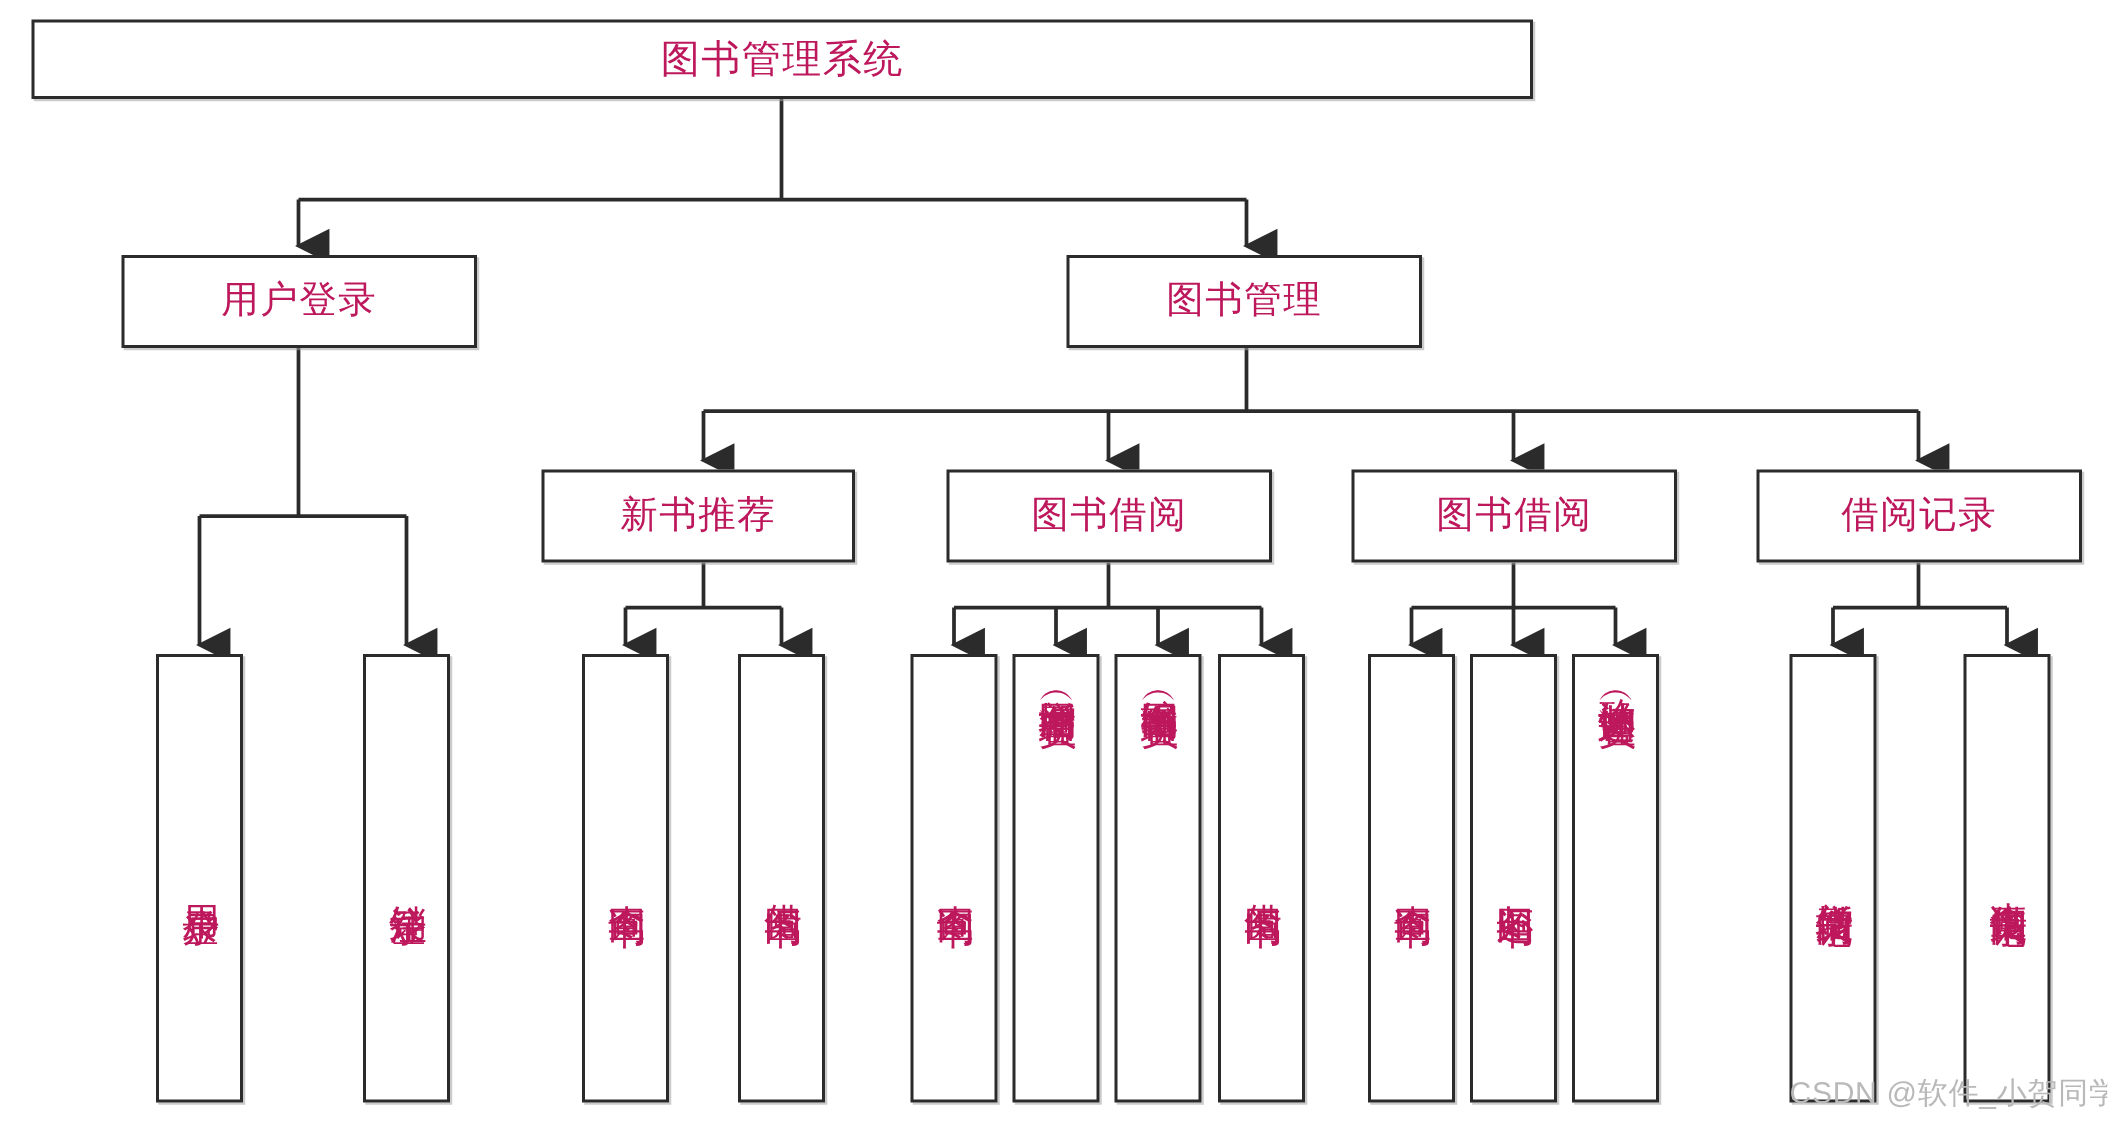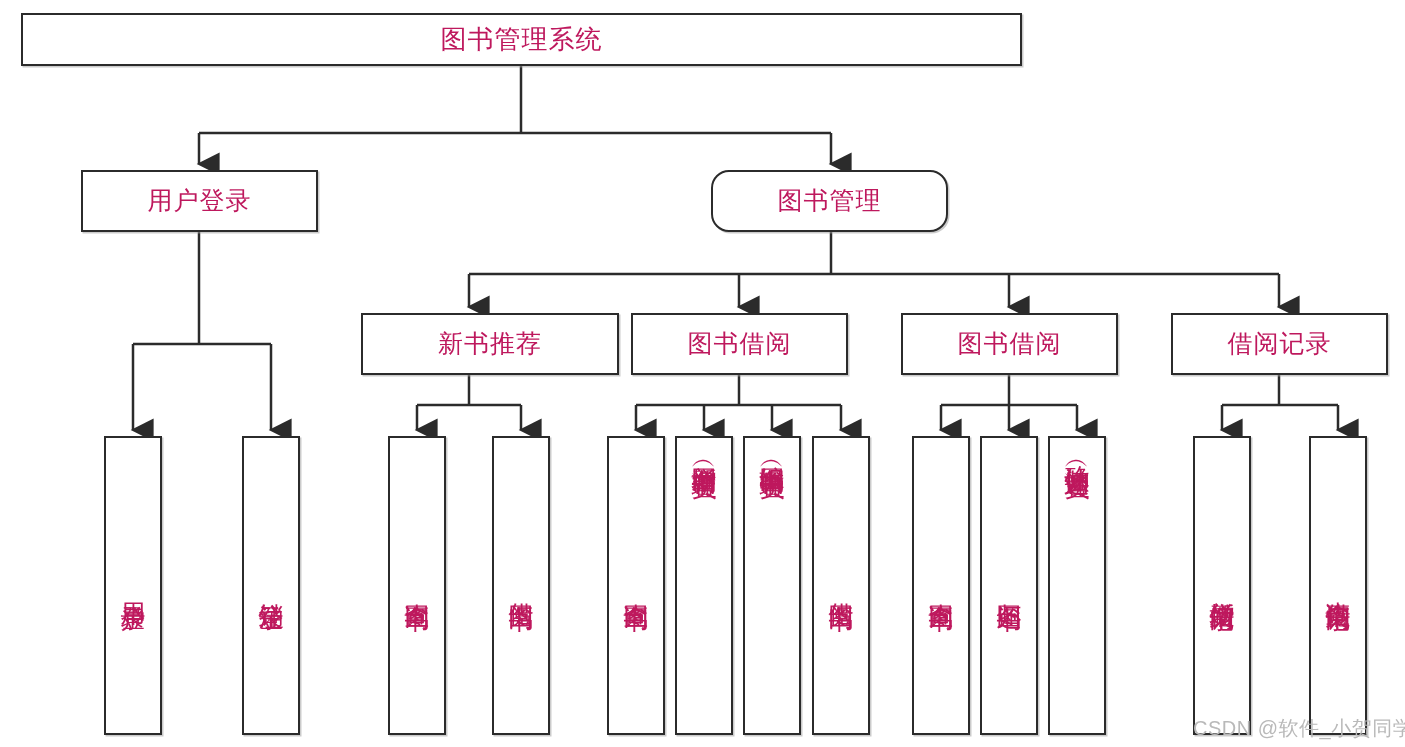--- a/index.html
+++ b/index.html
@@ -135,25 +135,25 @@
   </svg>
 
   <div class="node horiz root" style="left:21px; top:13px; width:1001px; height:53px;">
     <span>图书管理系统</span>
   </div>
 
   <div class="node horiz" style="left:81px; top:170px; width:237px; height:62px;">
     <span>用户登录</span>
   </div>
 
-  <div class="node horiz" style="left:711px; top:170px; width:237px; height:62px;border-radius:18px;">
+  <div class="node horiz" style="left:711px; top:170px; width:237px; height:62px;">
     <span>图书管理</span>
   </div>
 
-  <div class="node horiz" style="left:361px; top:313px; width:258px; height:62px;">
+  <div class="node horiz" style="left:361px; top:313px; width:209px; height:62px;">
     <span>新书推荐</span>
   </div>
 
   <div class="node horiz" style="left:631px; top:313px; width:217px; height:62px;">
     <span>图书借阅</span>
   </div>
 
   <div class="node horiz" style="left:901px; top:313px; width:217px; height:62px;">
     <span>图书借阅</span>
   </div>

